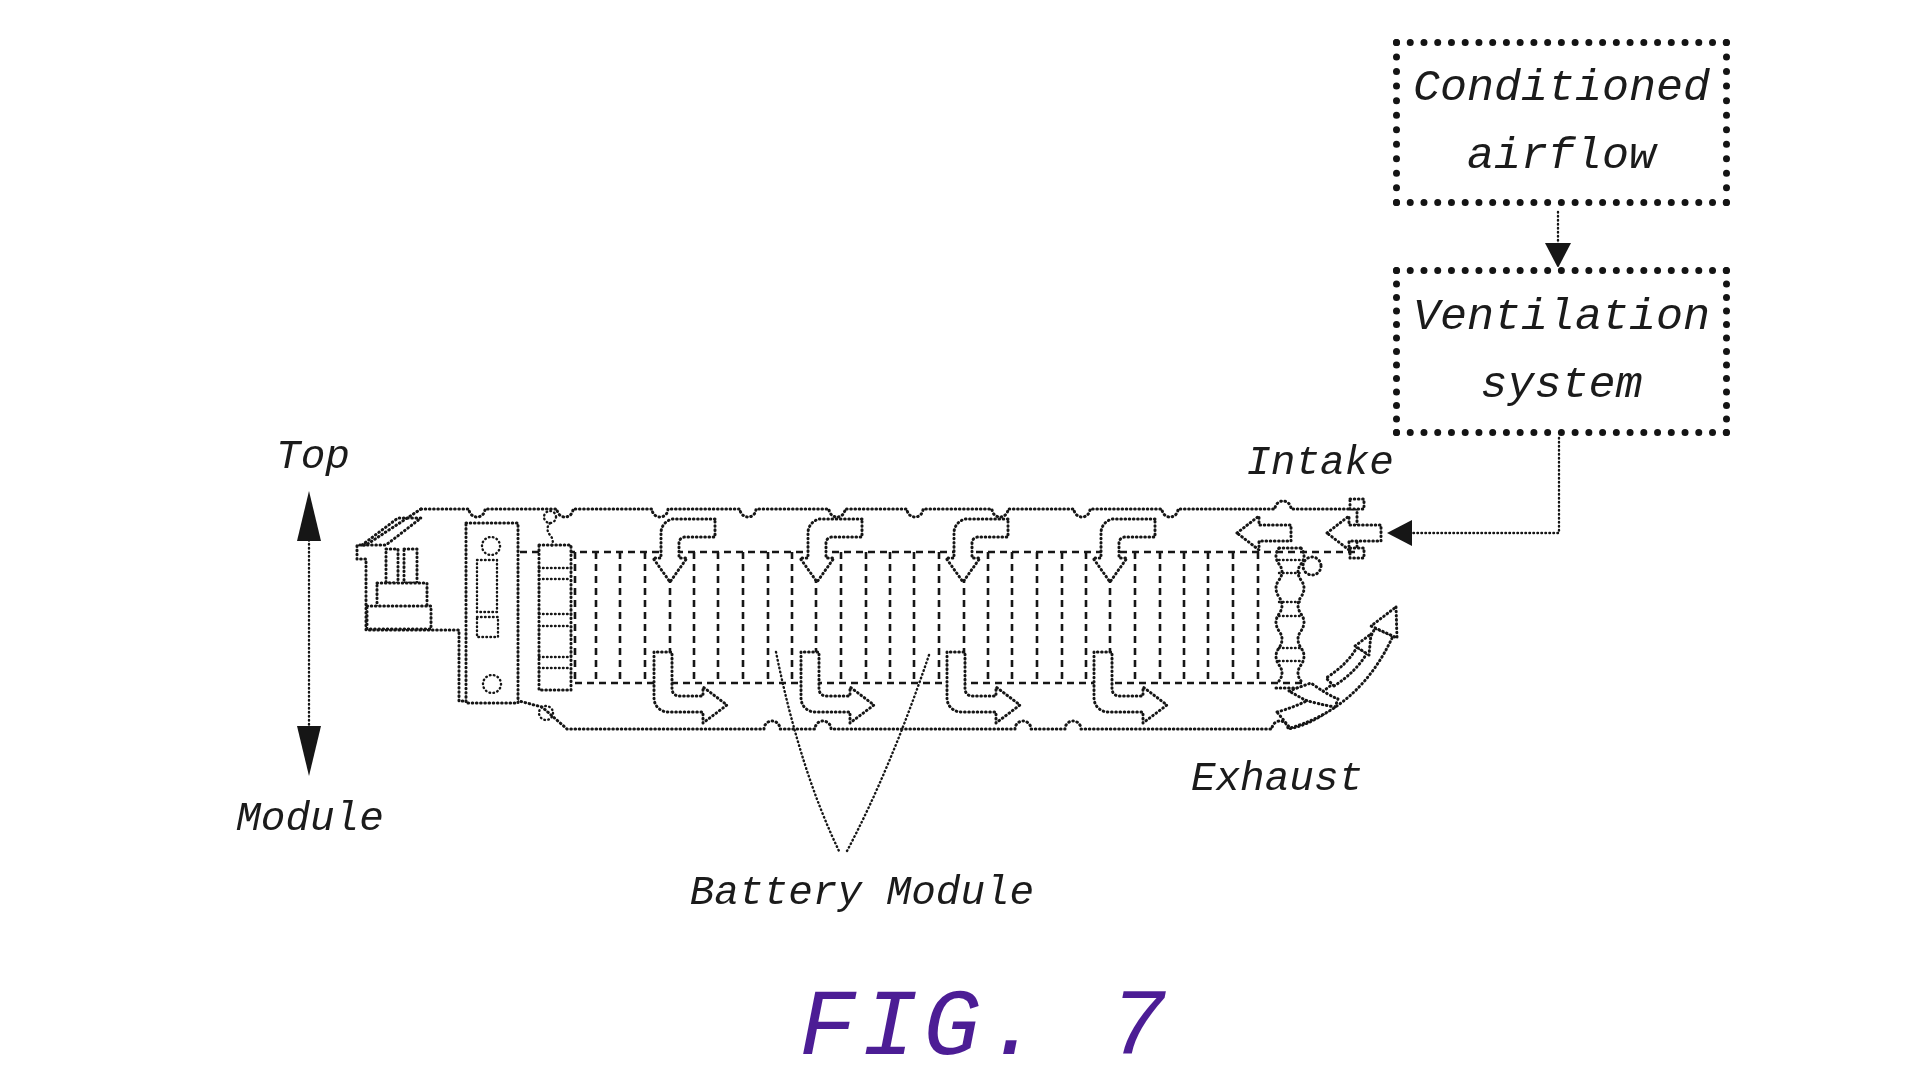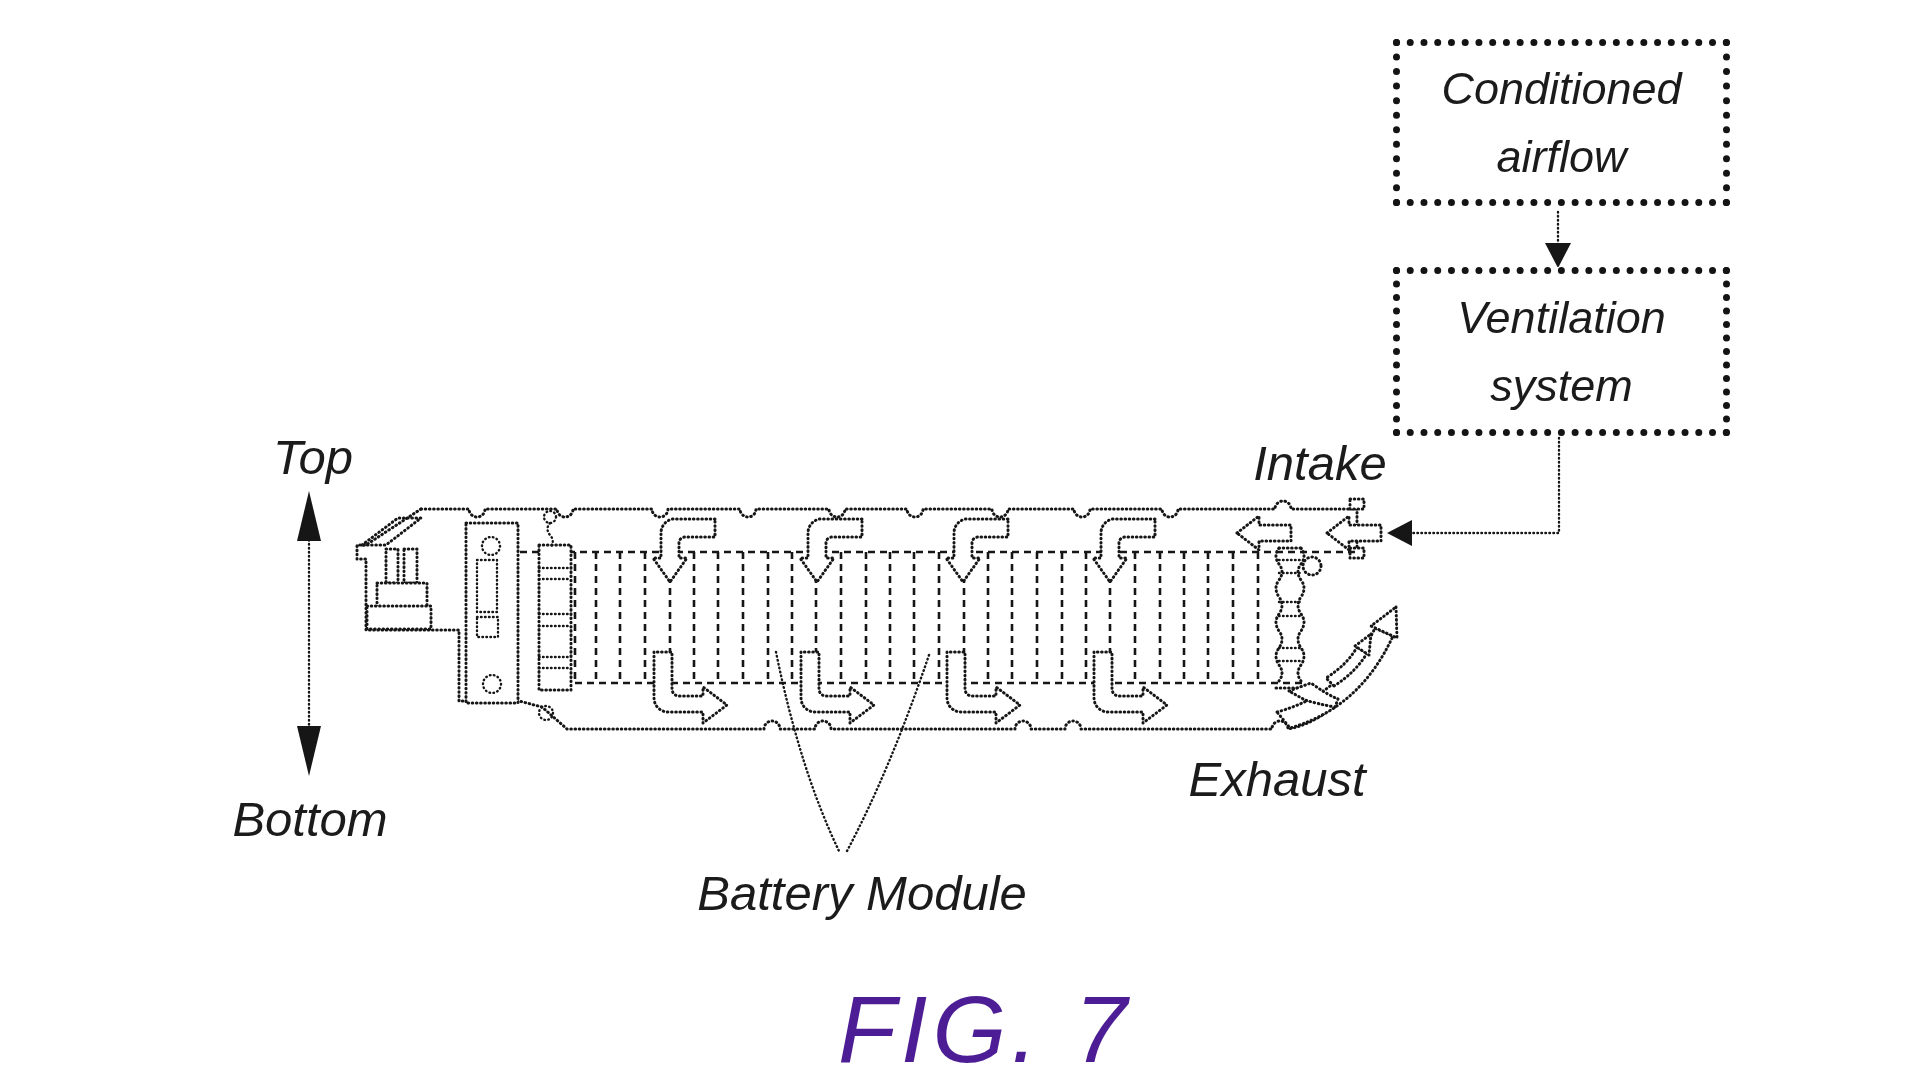--- a/index.html
+++ b/index.html
@@ -1,33 +1,33 @@
 <!DOCTYPE html>
 <html><head>
 <meta charset="utf-8">
 <style>
   html,body{margin:0;padding:0;background:#ffffff;}
   #stage{
     position:relative;width:1920px;height:1080px;background:#ffffff;overflow:hidden;
-    font-family:Liberation Sans, sans-serif;
+    font-family:Liberation Mono, monospace;
   }
   #art{position:absolute;left:0;top:0;width:1920px;height:1080px;}
 
   
   .ln  {fill:none;stroke:#161616;stroke-width:3;stroke-linecap:round;stroke-linejoin:round;stroke-dasharray:.6 3.6;}
   .lnw {fill:#ffffff;stroke:#161616;stroke-width:3;stroke-linecap:round;stroke-linejoin:round;stroke-dasharray:.6 3.6;}
   .thin{fill:none;stroke:#161616;stroke-width:2.4;stroke-linecap:round;stroke-linejoin:round;stroke-dasharray:.6 3.4;}
   .dash{fill:none;stroke:#161616;stroke-width:2.6;stroke-linecap:butt;stroke-dasharray:7 5;}
   .fillk{fill:#161616;stroke:none;}
 
   .lbl{
     position:absolute;transform:translate(-50%,-50%);
     font-style:italic;color:#1b1b1b;white-space:nowrap;line-height:1;
   }
-  .lbl-48{font-size:49px;}
+  .lbl-48{font-size:41px;}
   .fig-caption{font-size:95px;letter-spacing:5px;color:#4c1d95;}
 
   .flowbox{
     position:absolute;box-sizing:border-box;
     border:7px dotted #141414;background:#ffffff;
     display:flex;align-items:center;justify-content:center;text-align:center;
     font-style:italic;font-size:45px;line-height:1.5;color:#1b1b1b;
     padding:4px 18px;
   }
   #box-conditioned{left:1393px;top:39px;width:337px;height:167px;}
@@ -125,18 +125,18 @@
   </svg>
 
   <div class="flowbox" id="box-conditioned">
     <span>Conditioned airflow</span>
   </div>
   <div class="flowbox" id="box-ventilation">
     <span>Ventilation system</span>
   </div>
 
   <div class="lbl lbl-48" style="left:313px;top:457px;">Top</div>
-  <div class="lbl lbl-48" style="left:310px;top:819px;">Bottom</div>
+  <div class="lbl lbl-48" style="left:310px;top:819px;">Module</div>
   <div class="lbl lbl-48" style="left:1320px;top:463px;">Intake</div>
   <div class="lbl lbl-48" style="left:1277px;top:779px;">Exhaust</div>
   <div class="lbl lbl-48" style="left:843px;top:893px;margin-left:19px;">Battery Module</div>
   <div class="lbl fig-caption" style="left:985px;top:1029px;">FIG. 7</div>
 </div>
 
 </body></html>

